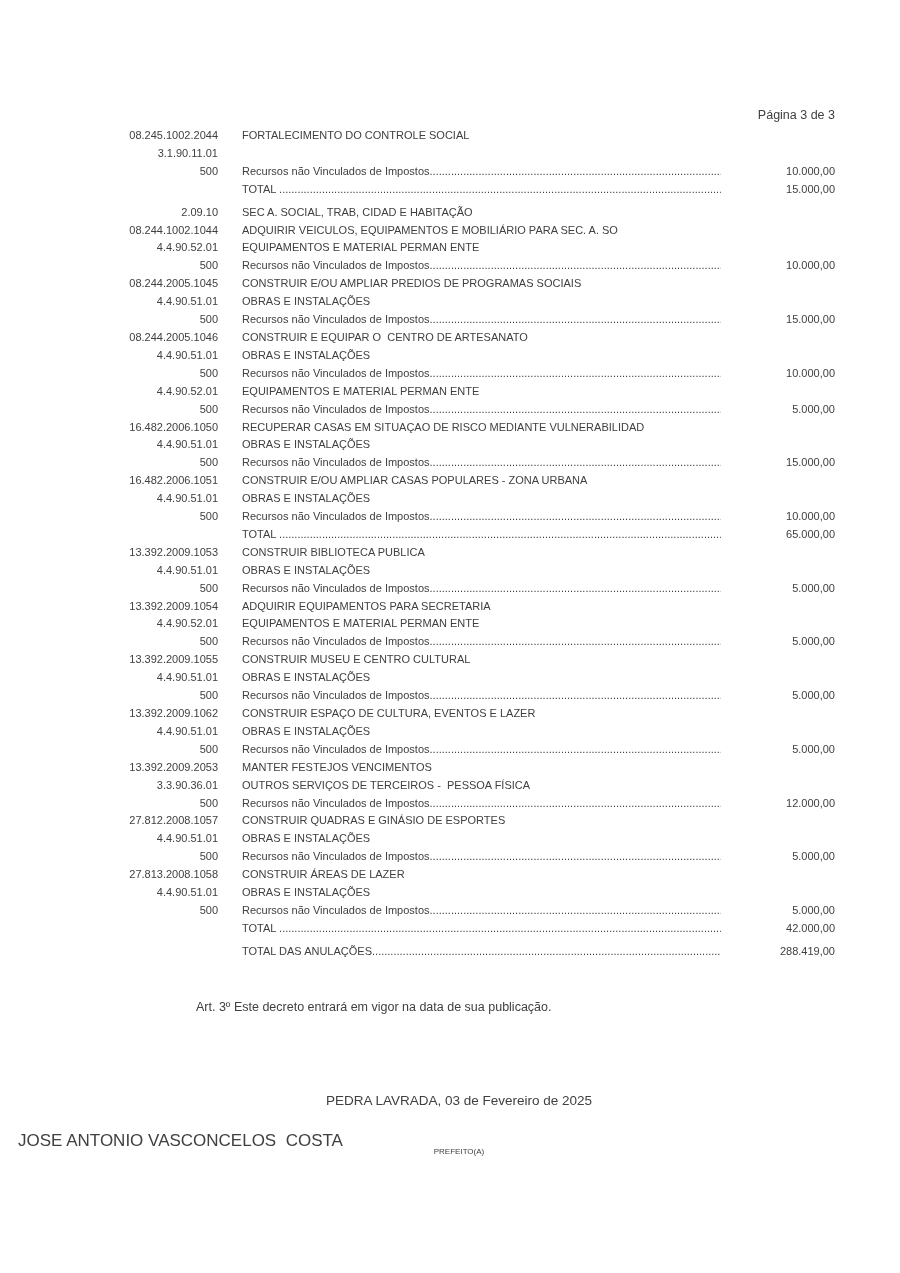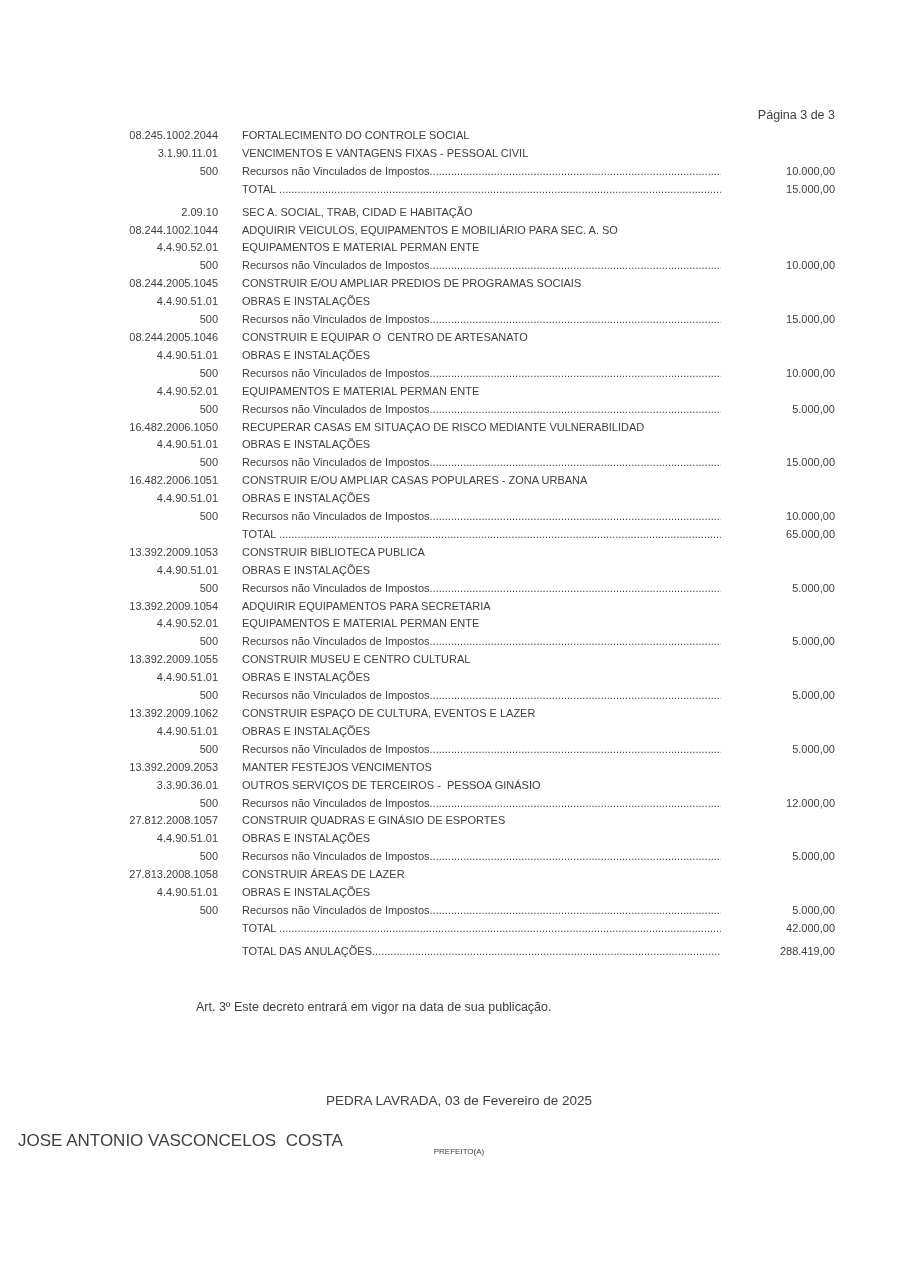--- a/index.html
+++ b/index.html
@@ -104,23 +104,20 @@
   <div class="budget-table" id="budget-table">
       <div class="row">
         <span class="col-code">08.245.1002.2044</span>
         <span class="col-mid">
           <span class="col-desc">FORTALECIMENTO DO CONTROLE SOCIAL</span>
         </span>
         <span class="col-value"></span>
       </div>
       <div class="row">
         <span class="col-code">3.1.90.11.01</span>
-        <span class="col-mid">
-          <span class="col-desc">VENCIMENTOS E VANTAGENS FIXAS - PESSOAL CIVIL</span>
-        </span>
         <span class="col-value"></span>
       </div>
       <div class="row">
         <span class="col-code">500</span>
         <span class="col-mid">
           <span class="col-desc">Recursos não Vinculados de Impostos</span>
           <span class="col-dots">................................................................................................................................................................................................................................................................................................................................................................................................................</span>
         </span>
         <span class="col-value">10.000,00</span>
       </div>
@@ -363,21 +360,21 @@
       <div class="row">
         <span class="col-code">13.392.2009.2053</span>
         <span class="col-mid">
           <span class="col-desc">MANTER FESTEJOS VENCIMENTOS</span>
         </span>
         <span class="col-value"></span>
       </div>
       <div class="row">
         <span class="col-code">3.3.90.36.01</span>
         <span class="col-mid">
-          <span class="col-desc">OUTROS SERVIÇOS DE TERCEIROS -  PESSOA GINÁSIO</span>
+          <span class="col-desc">OUTROS SERVIÇOS DE TERCEIROS -  PESSOA FÍSICA</span>
         </span>
         <span class="col-value"></span>
       </div>
       <div class="row">
         <span class="col-code">500</span>
         <span class="col-mid">
           <span class="col-desc">Recursos não Vinculados de Impostos</span>
           <span class="col-dots">................................................................................................................................................................................................................................................................................................................................................................................................................</span>
         </span>
         <span class="col-value">12.000,00</span>

